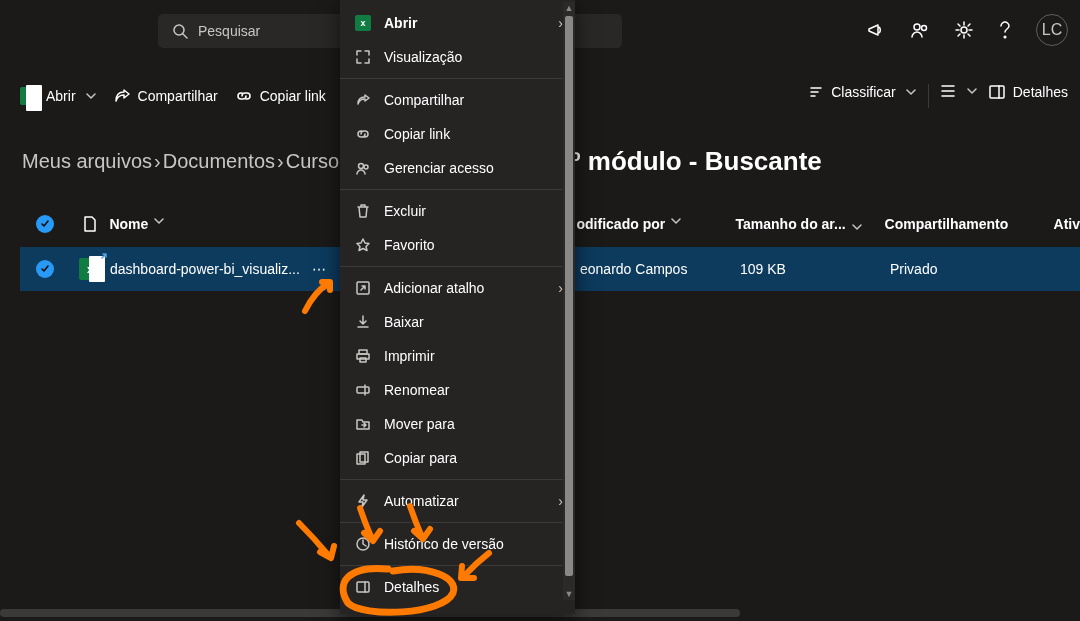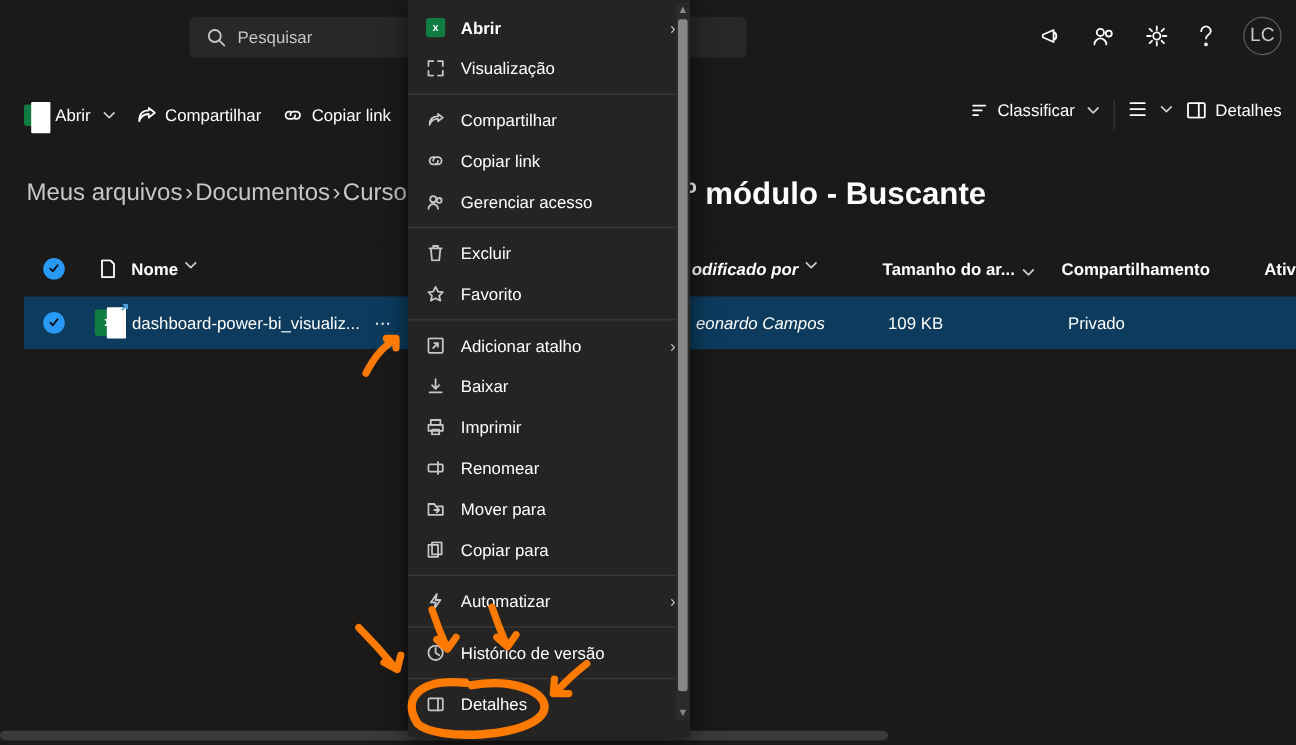--- a/index.html
+++ b/index.html
@@ -38,21 +38,21 @@
   .crumb{position:absolute;left:22px;top:146px;display:flex;align-items:center;gap:2px;font-size:20px;color:var(--text-dim);}
   .crumb .tail{color:#fff;font-weight:600;font-size:26px;}
   .crumb .sep{color:var(--text-dim);}
   
   .table{position:absolute;left:20px;right:0;top:202px;}
   .thead{display:flex;align-items:center;height:44px;background:var(--bg);color:var(--text);font-weight:600;border-bottom:1px solid transparent;}
   .cell-sel{width:50px;display:flex;justify-content:center;}
   .cell-ico{width:40px;display:flex;justify-content:center;}
   .cell-name{width:310px;display:flex;align-items:flex-start;gap:6px;}
   .cell-mod{width:160px;}
-  .cell-modby{width:160px;display:flex;gap:6px;font-style:italic;}
+  .cell-modby{width:160px;display:flex;gap:6px;}
   .cell-size{width:150px;display:flex;align-items:flex-end;gap:6px;}
   .cell-share{width:170px;}
   .cell-act{flex:1;}
   .trow{display:flex;align-items:center;height:44px;background:var(--selrow);color:#fff;}
   .trow .cell-ico,.trow .cell-sel{color:#fff;}
   .checkcircle{width:18px;height:18px;border-radius:50%;background:var(--accent);display:flex;align-items:center;justify-content:center;}
   .checkcircle svg{display:block;}
   .xls{width:22px;height:22px;background:#107c41;border-radius:2px;position:relative;display:flex;align-items:center;justify-content:center;}
   .xls::before{content:"";position:absolute;right:-4px;top:-2px;width:16px;height:26px;background:#fff;border-radius:1px;z-index:0;}
   .xls span{position:relative;z-index:2;color:#fff;font-size:11px;font-weight:700;}

